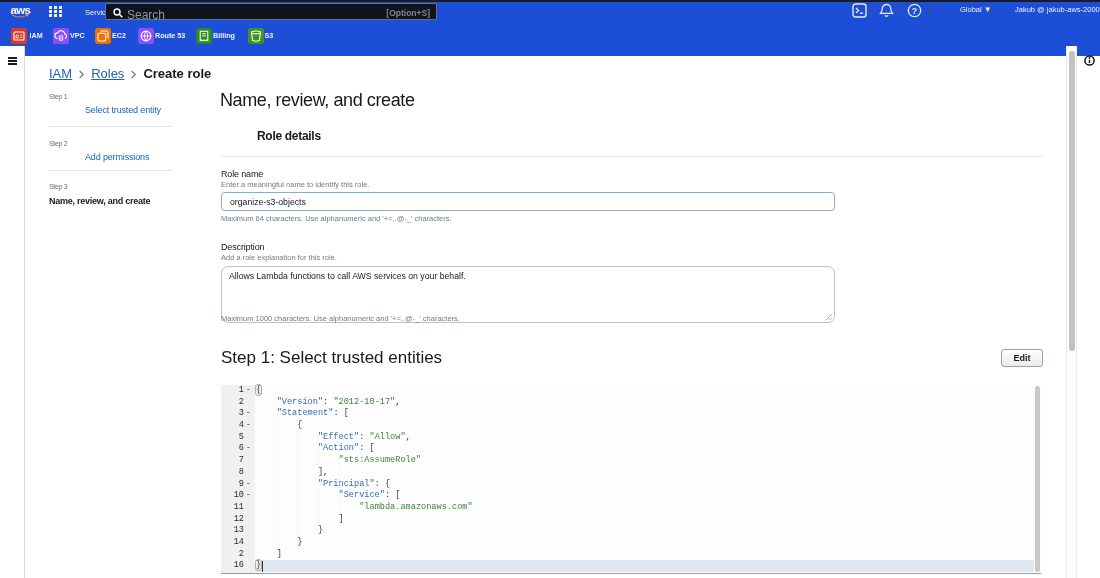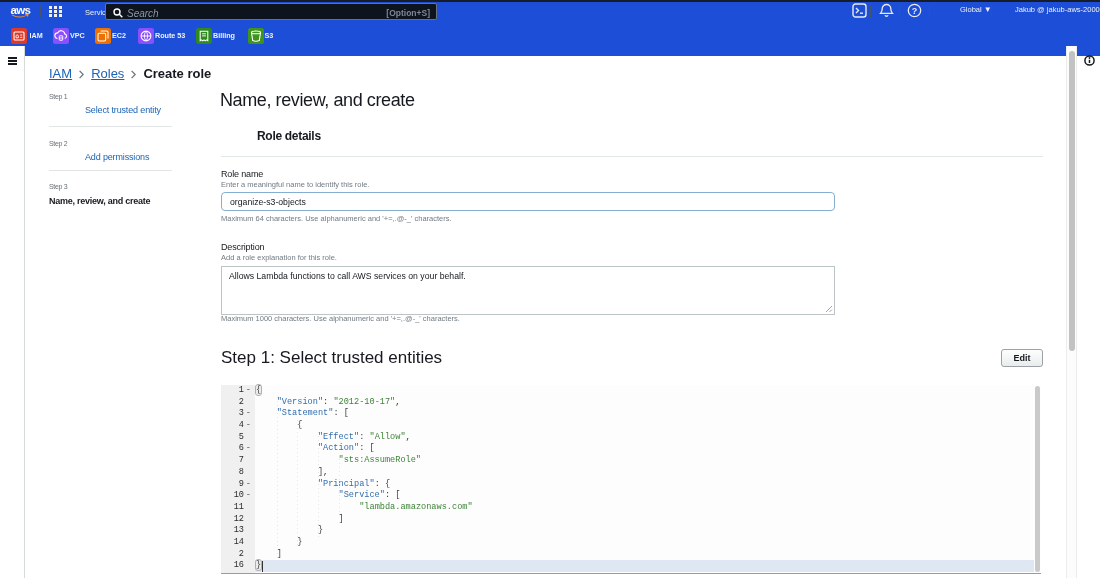--- a/index.html
+++ b/index.html
@@ -8,21 +8,21 @@
 
 #hdr { position:absolute; left:0; top:0; width:1100px; height:56px; background:#1d4ed8; }
 #hdrtop { position:absolute; left:0; top:0; width:1100px; height:2px; background:#161d28; }
 #awslogo { position:absolute; left:10px; top:4.5px; }
 #hdiv1 { position:absolute; left:40px; top:5px; width:1px; height:13px; background:#47536a; }
 #gridicon { position:absolute; left:49px; top:6px; }
 .hlabel { position:absolute; color:#eef0f3; font-size:7.5px; font-weight:normal; white-space:nowrap;margin-left:19px; }
 #svclabel { left:66px; top:8px; }
 #searchbox { position:absolute; left:105px; top:3px; width:332px; height:17px;
   background:#0d141d; border:1px solid #697380; border-radius:2px; }
-#searchtxt { position:absolute; left:21px; top:3.5px; color:#8d98a5; font-size:10px; font-style:italic; }
+#searchtxt { position:absolute; left:21px; top:3.5px; color:#8d98a5; font-size:12px; }
 #searchkey { position:absolute; right:6px; top:4px; color:#7d8794; font-size:8.5px; font-weight:bold; }
 .hico { position:absolute; top:3px; }
 .hvdiv { position:absolute; top:5px; width:1px; height:13px; background:#47536a; }
 
 .fav { position:absolute; top:28px; width:16px; height:16px; border-radius:2.5px; }
 .favl { position:absolute; top:29px; color:#f0f2f4; font-size:7.2px; font-weight:bold; white-space:nowrap; line-height:8px; padding-top:3px; }
 
 #rail { position:absolute; left:0; top:46px; width:25px; height:532px; background:#fff;
   border-right:1px solid #d5dbdb; }
 #burger { position:absolute; left:8px; top:57px; width:9px; height:8px; }
@@ -44,22 +44,22 @@
 #step3t { position:absolute; left:49px; color:#16191f; font-size:9px; letter-spacing:-0.25px; font-weight:bold; white-space:nowrap; }
 
 #h1 { position:absolute; left:220px; top:90px; font-size:18px; letter-spacing:-0.4px; font-weight:400; color:#16191f; white-space:nowrap; }
 #roledet { position:absolute; left:221px; top:129px; font-size:12px; letter-spacing:-0.3px; font-weight:bold; color:#16191f;padding-left:36px; }
 #rule1 { position:absolute; left:221px; top:156px; width:822px; height:1px; background:#e4e7e7; }
 .lbl { position:absolute; left:221px; font-size:9px; letter-spacing:-0.15px; color:#16191f; white-space:nowrap; }
 .sub { position:absolute; left:221px; font-size:7.5px; color:#717b84; white-space:nowrap; }
 #rninput { position:absolute; left:221px; top:192px; width:614px; height:19px;
   border:1px solid #85aed0; border-radius:4px; background:#fff;
   font-size:8.7px; color:#16191f; padding:0 0 0 8px; line-height:19px; font-family:"Liberation Sans", sans-serif; }
-#descbox { position:absolute; left:221px; top:266px; width:614px; height:49px;
-  border:1px solid #bcc4c6; border-radius:0; background:#fff; }
+#descbox { position:absolute; left:221px; top:266px; width:614px; height:57px;
+  border:1px solid #bcc4c6; border-radius:7px; background:#fff; }
 #desctxt { position:absolute; left:7px; top:4px; font-size:8.7px; color:#16191f; white-space:nowrap; }
 #resz { position:absolute; right:1px; bottom:1px; width:8px; height:8px; }
 #step1h { position:absolute; left:221px; top:347.5px; font-size:17px; font-weight:400; color:#16191f; white-space:nowrap; }
 #editbtn { position:absolute; left:1001px; top:349px; width:42px; height:18px;
   border:1px solid #9aa2a7; border-radius:3px; background:linear-gradient(#fefefe,#eaecec);
   font-size:9px; font-weight:bold; color:#16191f; text-align:center; line-height:16px; }
 
 #editor { position:absolute; left:221px; top:385px; width:820px; height:189px;
   background:#fdfdfd; border-bottom:1px solid #9b9b9b;
   font-family:"Liberation Mono", monospace; font-size:8.6px; line-height:11.68px; }

